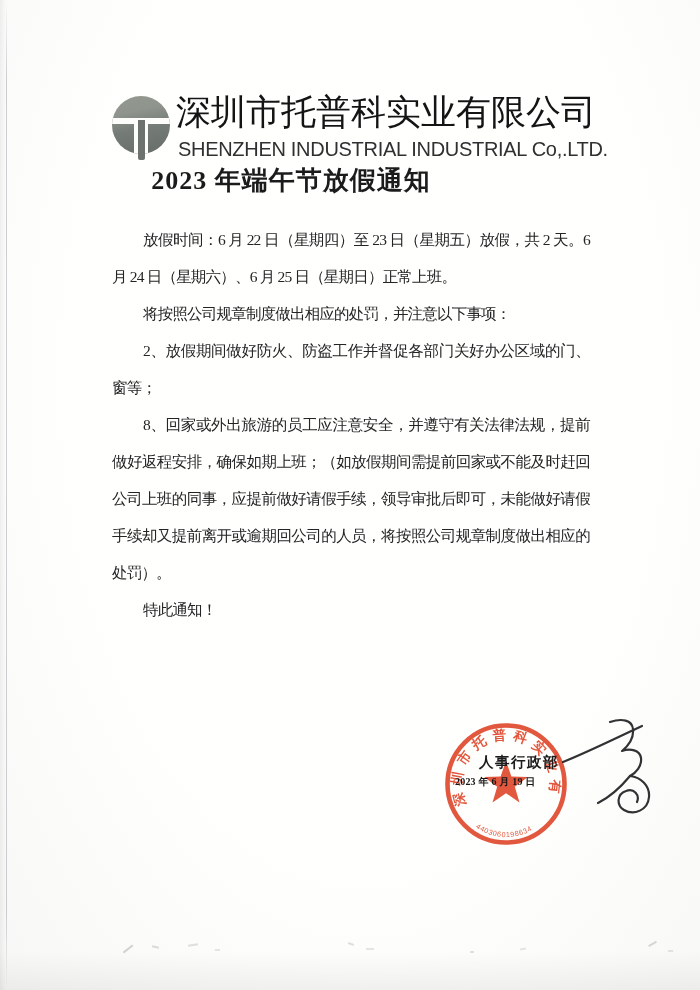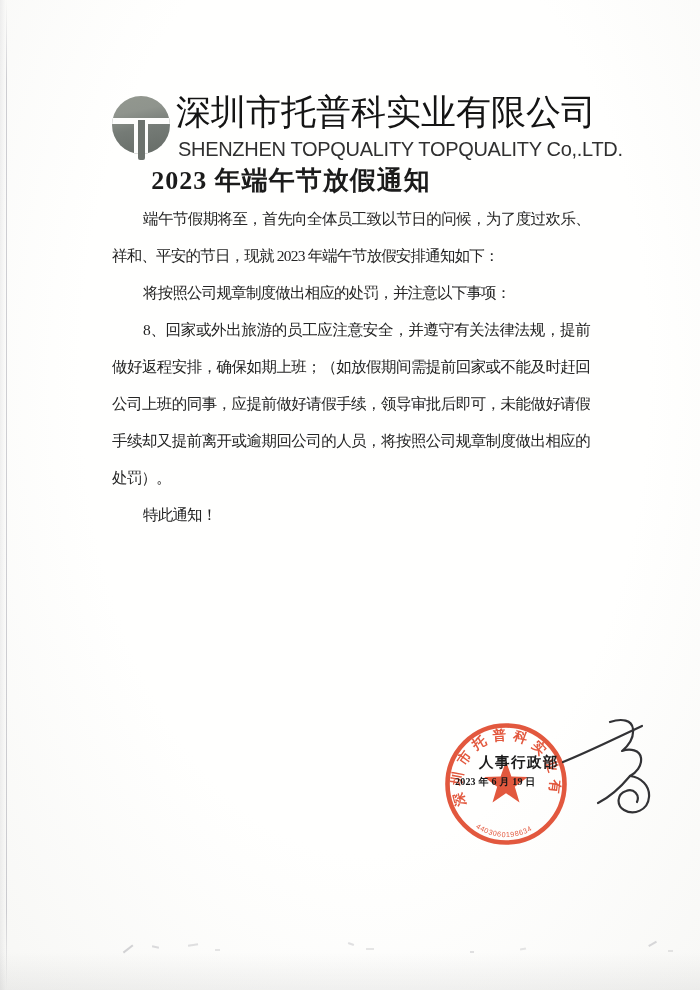--- a/index.html
+++ b/index.html
@@ -101,28 +101,29 @@
     <div class="logo-mask">
       <div class="logo-circle"></div>
       <div class="logo-hbar"></div>
       <div class="logo-vbar"></div>
       <div class="logo-stem"></div>
     </div>
     <div class="logo-stem-ext"></div>
   </div>
 
   <div class="company-zh">深圳市托普科实业有限公司</div>
-  <div class="company-en">SHENZHEN TOPQUALITY TOPQUALITY Co,.LTD.</div>
+  <div class="company-en">SHENZHEN INDUSTRIAL INDUSTRIAL Co,.LTD.</div>
 
   <div class="doc-title">2023 年端午节放假通知</div>
 
   <div class="doc-body">
     <div id="paragraphs">
-        <p class="">端午节假期将至，首先向全体员工致以节日的问候，为了度过欢乐、祥和、平安的节日，现就 2023 年端午节放假安排通知如下：</p>
+        <p class="gap">放假时间：6 月 22 日（星期四）至 23 日（星期五）放假，共 2 天。6 月 24 日（星期六）、6 月 25 日（星期日）正常上班。</p>
         <p class="">将按照公司规章制度做出相应的处罚，并注意以下事项：</p>
+        <p class="">2、放假期间做好防火、防盗工作并督促各部门关好办公区域的门、窗等；</p>
         <p class="">8、回家或外出旅游的员工应注意安全，并遵守有关法律法规，提前做好返程安排，确保如期上班；（如放假期间需提前回家或不能及时赶回公司上班的同事，应提前做好请假手续，领导审批后即可，未能做好请假手续却又提前离开或逾期回公司的人员，将按照公司规章制度做出相应的处罚）。</p>
         <p class="">特此通知！</p>
       </div>
   </div>
 
   <svg class="seal-svg" viewBox="-65 -65 130 130">
     <defs>
       <path id="arcTop" d="M -38.5,22.25 A 44.5,44.5 0 1 1 38.5,22.25" fill="none"></path>
       <path id="arcBottom" d="M -31.2,42.9 A 53,53 0 0 0 31.2,42.9" fill="none"></path>
     </defs>

